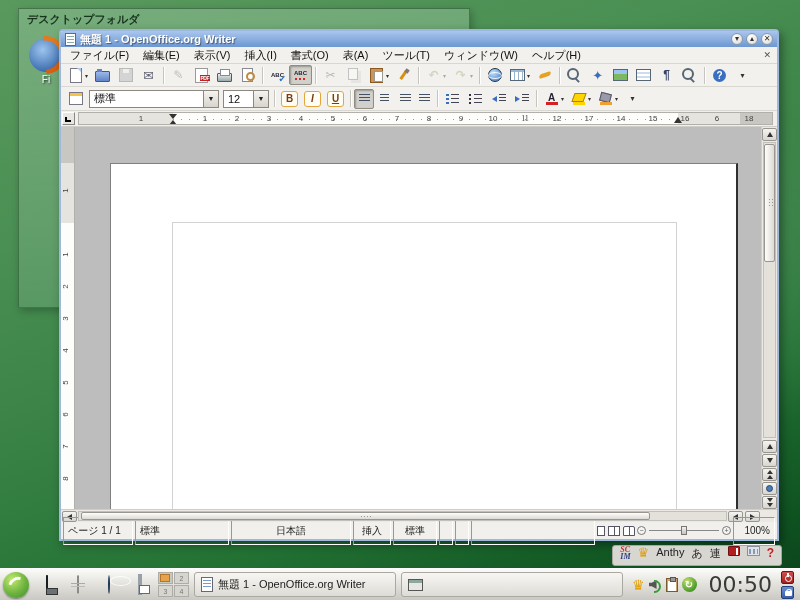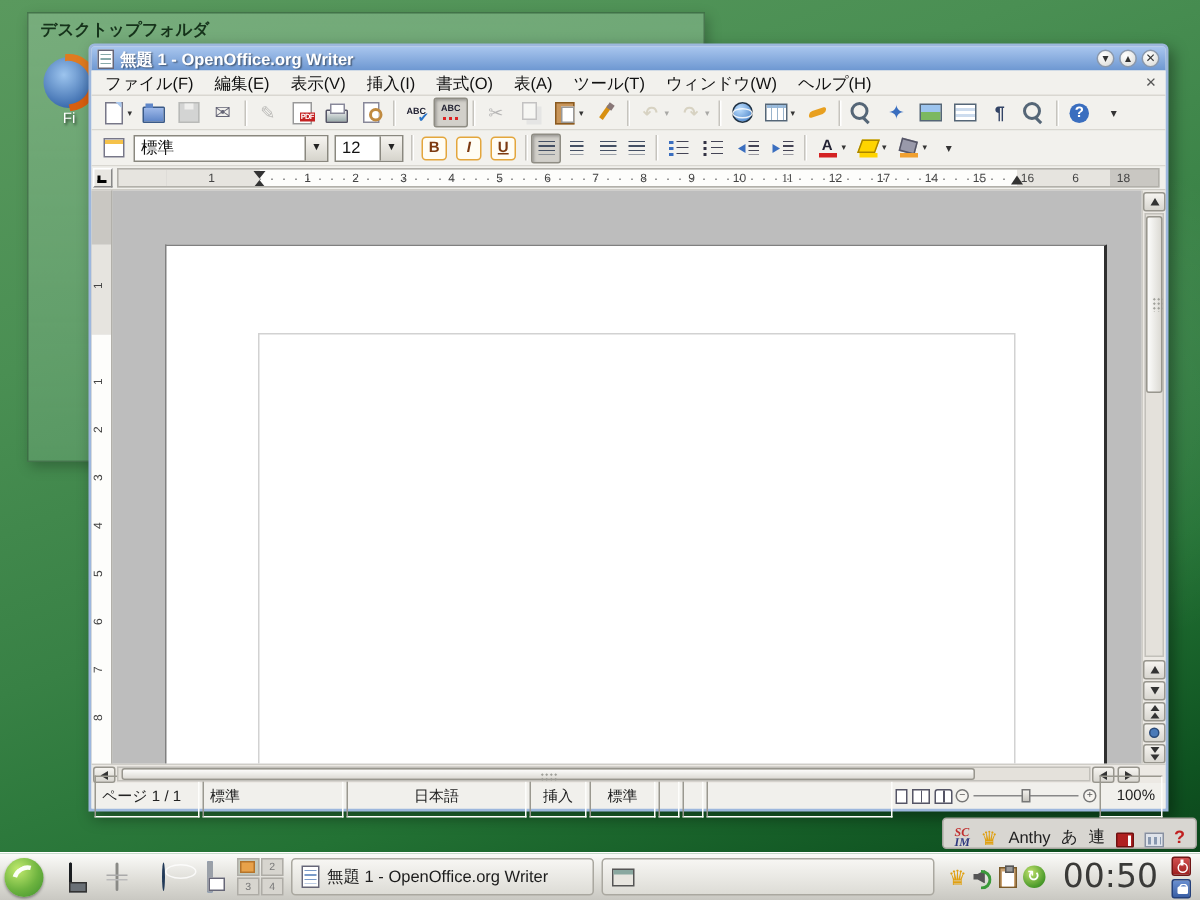--- a/index.html
+++ b/index.html
@@ -279,21 +279,21 @@
   .pbtn{width:13px;height:13px;border-radius:2px;position:relative;}
   .pbtn.off{background:linear-gradient(#d05050,#a02020);border:1px solid #701515;}
   .pbtn.off::before{content:"";position:absolute;left:3px;top:3px;width:5px;height:5px;
     border:1.5px solid #fff;border-radius:50%;}
   .pbtn.off::after{content:"";position:absolute;left:5.5px;top:1.5px;width:1.5px;height:4px;background:#fff;}
   .pbtn.lock{background:linear-gradient(#6a8fd0,#3a5fa5);border:1px solid #24407a;}
   .pbtn.lock::before{content:"";position:absolute;left:3px;bottom:2px;width:7px;height:5px;background:#fff;border-radius:1px;}
   .pbtn.lock::after{content:"";position:absolute;left:4.5px;top:2px;width:4px;height:4px;
     border:1.5px solid #fff;border-bottom:none;border-radius:3px 3px 0 0;}
   
-  #scimbar{position:absolute;right:2px;top:545px;height:21px;display:flex;align-items:flex-end;gap:7px;
+  #scimbar{position:absolute;right:18px;top:545px;height:21px;display:flex;align-items:flex-start;gap:7px;
     background:#d8d6d1;border:1px solid #a8a6a0;border-radius:3px;padding:0 7px;font-size:11px;color:#222;}
   #scim-logo{display:flex;flex-direction:column;line-height:7px;font-family:"Liberation Serif","DejaVu Serif",serif;
     font-style:italic;font-weight:bold;font-size:8px;}
   #scim-logo .s1{color:#c03030;} #scim-logo .s2{color:#303a80;}
   .scim-crown{color:#e0a010;font-size:13px;line-height:13px;}
   .scim-book{width:12px;height:10px;background:#b02020;border:1px solid #701010;border-radius:1px;position:relative;}
   .scim-book::after{content:"";position:absolute;right:1px;top:1px;width:2px;height:7px;background:#fff;}
   .scim-setup{width:13px;height:10px;background:#dfe3ea;border:1px solid #8890a0;position:relative;}
   .scim-setup::after{content:"";position:absolute;left:1px;top:2px;right:1px;height:5px;
     background:repeating-linear-gradient(90deg,#8898b0 0 2px,transparent 2px 4px);}

